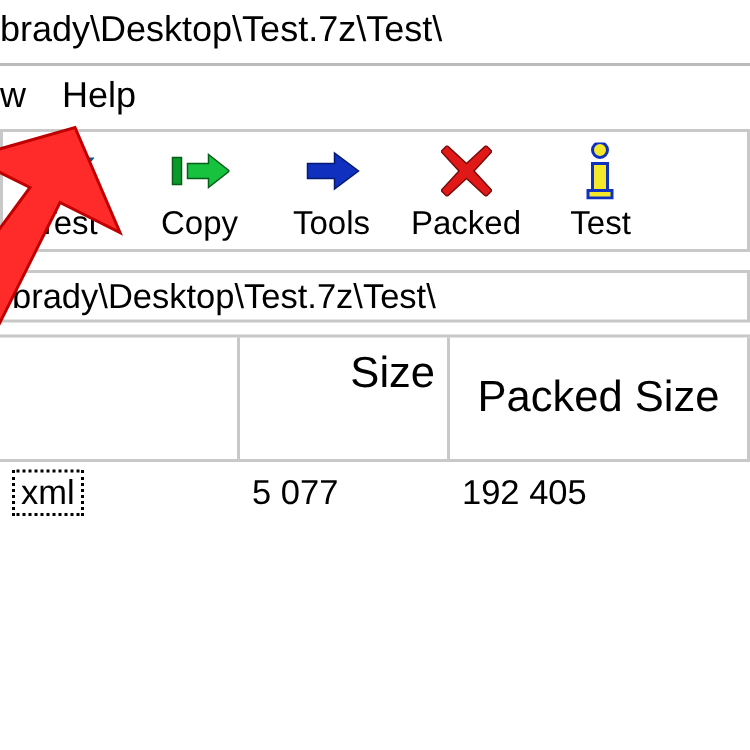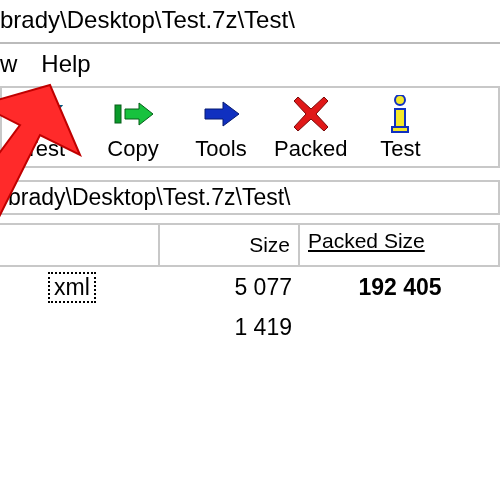--- a/index.html
+++ b/index.html
@@ -71,35 +71,34 @@
     border: 2px solid #c8c8c8;
     padding: 2px 6px;
     font-size: 23px;
     margin: 4px 0 0 0;
     white-space: nowrap;
     overflow: hidden;
   }
   .grid-header {
     display: flex;
     border-bottom: 2px solid #c8c8c8;
-    font-size: 21px;
+    font-size: 29px;
   }
   .col-name { width: 160px; padding: 8px 8px; border-right: 2px solid #c8c8c8; }
   .col-size { width: 140px; padding: 8px 8px; text-align: right; border-right: 2px solid #c8c8c8; }
-  .col-packed { flex: 1; padding: 4px 8px; text-align: left; border-right: 2px solid #c8c8c8; white-space: nowrap; text-decoration: underline; }
+  .col-packed { flex: 1; padding: 24px 8px; text-align: center; border-right: 2px solid #c8c8c8; white-space: nowrap; }
   .grid-body { font-size: 23px; }
   .row { display: flex; height: 40px; align-items: center; }
   .cell-name { width: 160px; padding: 2px 8px; overflow: hidden; white-space: nowrap; }
-  .cell-size { width: 140px; padding: 2px 8px; text-align: right; white-space: nowrap; }
-  .cell-packed { flex: 1; padding: 2px 8px; text-align: center; white-space: nowrap; font-weight: bold; }
+  .cell-size { width: 140px; padding: 2px 8px; text-align: left; white-space: nowrap; }
+  .cell-packed { flex: 1; padding: 2px 8px; text-align: left; white-space: nowrap; }
   .selected {
     display: inline-block;
     border: 2px dotted #000;
     padding: 0 4px;
-    margin-left: 40px;
   }
   .arrow-overlay {
     position: absolute;
     left: -120px;
     top: 75px;
     pointer-events: none;
     z-index: 50;
   }
 </style>
 </head>
@@ -173,25 +172,20 @@
 
 <div class="grid-body">
   <div class="row">
     <div class="cell-name">
       <span class="selected">xml</span>
     </div>
     <div class="cell-size">5 077</div>
     <div class="cell-packed">192 405</div>
   </div>
   <div class="row">
-    <div class="cell-name"></div>
-    <div class="cell-size">1 419</div>
-    <div class="cell-packed"></div>
-  </div>
-  <div class="row">
     <div class="cell-packed"></div>
   </div>
 </div>
 
 <svg class="arrow-overlay" width="300" height="260" viewBox="0 0 300 260">
   <defs>
     <linearGradient id="redg" x1="0" y1="0" x2="1" y2="0">
       <stop offset="0%" stop-color="#ff2a2a"></stop>
       <stop offset="100%" stop-color="#ff2a2a"></stop>
     </linearGradient>

